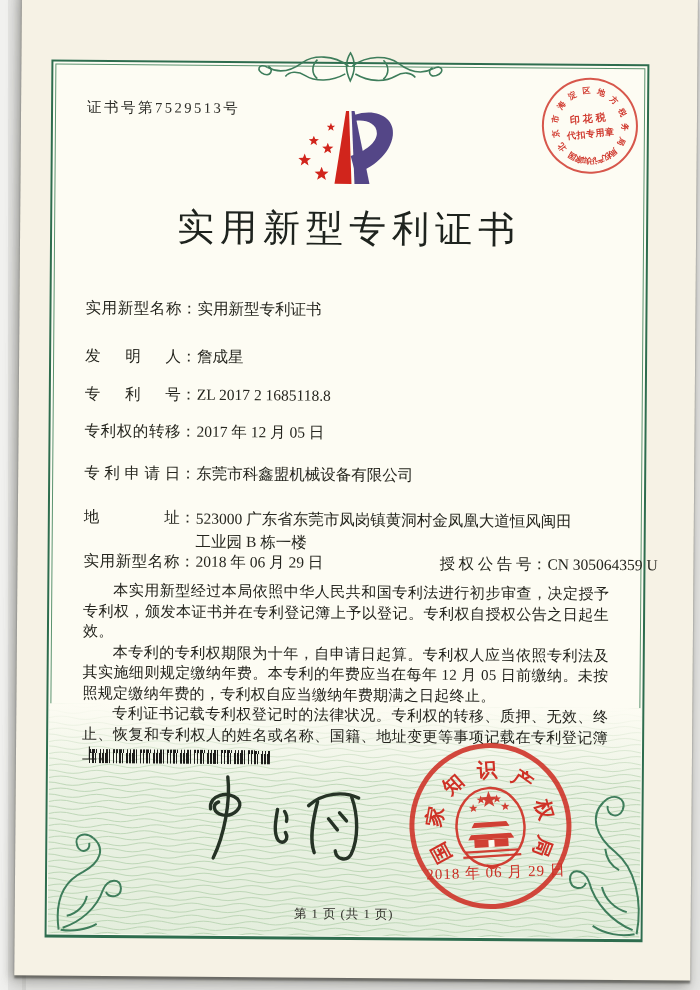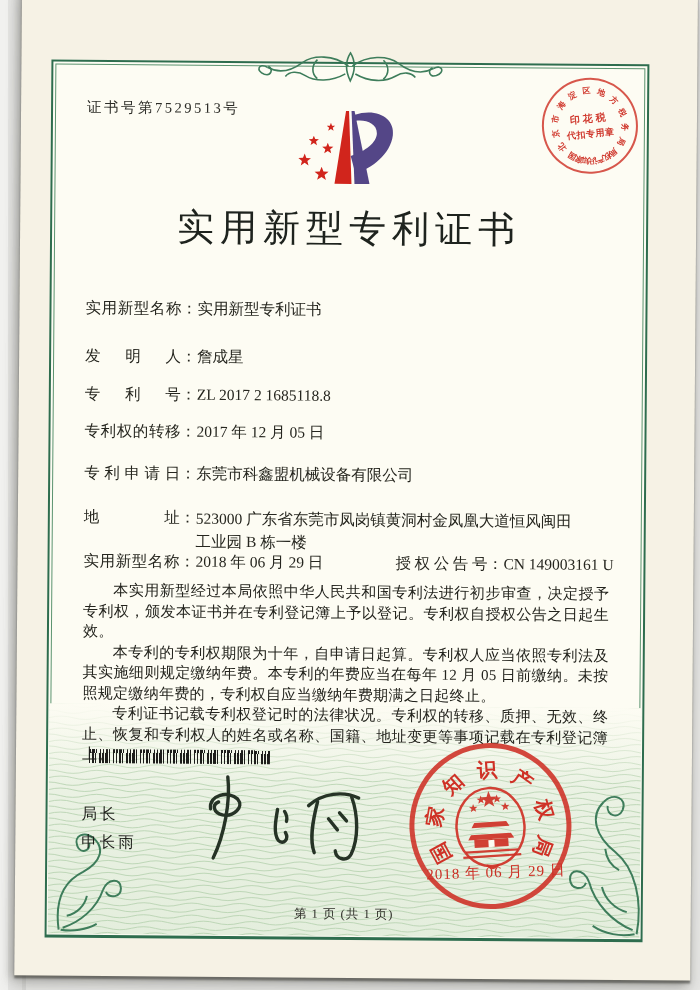--- a/index.html
+++ b/index.html
@@ -30,21 +30,21 @@
     background:linear-gradient(#fdfcf3,rgba(253,252,243,0));}
   .cert-no{position:absolute;left:66px;top:110px;font-size:14.5px;letter-spacing:2.5px;color:#2b2b26;}
   .logo{position:absolute;left:276px;top:118px;}
   .title{
     position:absolute;left:30px;top:214px;width:598px;text-align:center;
     font-size:37px;letter-spacing:6px;color:#1e231e;font-weight:500;
   }
   .fields{position:absolute;left:66px;top:310px;width:528px;height:290px;font-size:15.5px;color:#26261f;}
   .f-row{position:absolute;left:0;white-space:nowrap;}
   .f-label{display:inline-block;width:96px;text-align:justify;text-align-last:justify;}
-  .f-label2{display:inline-block;width:92px;text-align:justify;text-align-last:justify;}
+  .f-label2{display:inline-block;width:92px;text-align:justify;text-align-last:justify;margin-left:44px;}
   .f-colon{display:inline-block;width:16px;}
   .addr{display:inline-block;vertical-align:top;white-space:normal;width:400px;line-height:22.5px;}
   .addr span{display:block;}
   .body-text{position:absolute;left:66px;top:592px;width:526px;color:#23231d;}
   .body-text p{margin:0;font-size:15px;line-height:20.5px;text-align:justify;text-indent:2em;letter-spacing:.3px;}
   .barcode{
     position:absolute;left:73px;top:761px;width:181px;height:14px;z-index:3;
     background:repeating-linear-gradient(90deg,#1d1d1b 0 1.5px,transparent 1.5px 3px,#1d1d1b 3px 5.5px,transparent 5.5px 6.5px,#1d1d1b 6.5px 7.5px,transparent 7.5px 10.5px,#1d1d1b 10.5px 12px,transparent 12px 13.5px);
   }
   .signer{position:absolute;left:66px;top:812px;z-index:3;font-family:"Liberation Sans","DejaVu Sans",sans-serif;
@@ -201,37 +201,33 @@
     </div>
     <div class="f-row" style="top:165px;">
       <span class="f-label">专利申请日</span><span class="f-colon">：</span><span>东莞市科鑫盟机械设备有限公司</span>
     </div>
     <div class="f-row" style="top:209px;">
       <span class="f-label">地址</span><span class="f-colon">：</span><span class="addr"><span>523000 广东省东莞市凤岗镇黄洞村金凤凰大道恒风闽田</span><span>工业园 B 栋一楼</span></span>
     </div>
     <div class="f-row" style="top:253px;">
       <span class="f-label">实用新型名称</span><span class="f-colon">：</span><span>2018 年 06 月 29 日</span>
       <span style="position:absolute;left:312px;top:0;">
-        <span class="f-label2">授权公告号</span><span class="f-colon">：</span><span>CN 149003161 U</span>
+        <span class="f-label2">授权公告号</span><span class="f-colon">：</span><span>CN 305064359 U</span>
       </span>
     </div>
   </div>
 
   <div class="body-text">
     <p>本实用新型经过本局依照中华人民共和国专利法进行初步审查，决定授予专利权，颁发本证书并在专利登记簿上予以登记。专利权自授权公告之日起生效。</p>
     <p>本专利的专利权期限为十年，自申请日起算。专利权人应当依照专利法及其实施细则规定缴纳年费。本专利的年费应当在每年 12 月 05 日前缴纳。未按照规定缴纳年费的，专利权自应当缴纳年费期满之日起终止。</p>
     <p>专利证书记载专利权登记时的法律状况。专利权的转移、质押、无效、终止、恢复和专利权人的姓名或名称、国籍、地址变更等事项记载在专利登记簿上。</p>
   </div>
 
   <div class="barcode"></div>
 
-  <div class="signer">
-    <div>局长</div>
-    <div>申长雨</div>
-  </div>
 
   <svg class="signature" width="215" height="95" viewBox="0 0 215 95">
     <g stroke="#263326" fill="none" stroke-width="3.4" stroke-linecap="round">
       <path d="M30,42 C28,28 48,23 57,32 C64,40 53,50 42,48 C33,46 31,38 38,35"></path>
       <path d="M47,10 C50,34 44,68 33,91"></path>
       <path d="M97,42 C95,54 93,66 98,73 C103,78 109,72 105,65"></path>
       <path d="M104,44 C106,47 107,50 106,54"></path>
       <path d="M128,38 C142,25 163,23 178,30"></path>
       <path d="M137,34 C132,54 129,72 134,85"></path>
       <path d="M171,29 C178,48 178,71 171,86 C167,94 156,92 155,83"></path>

